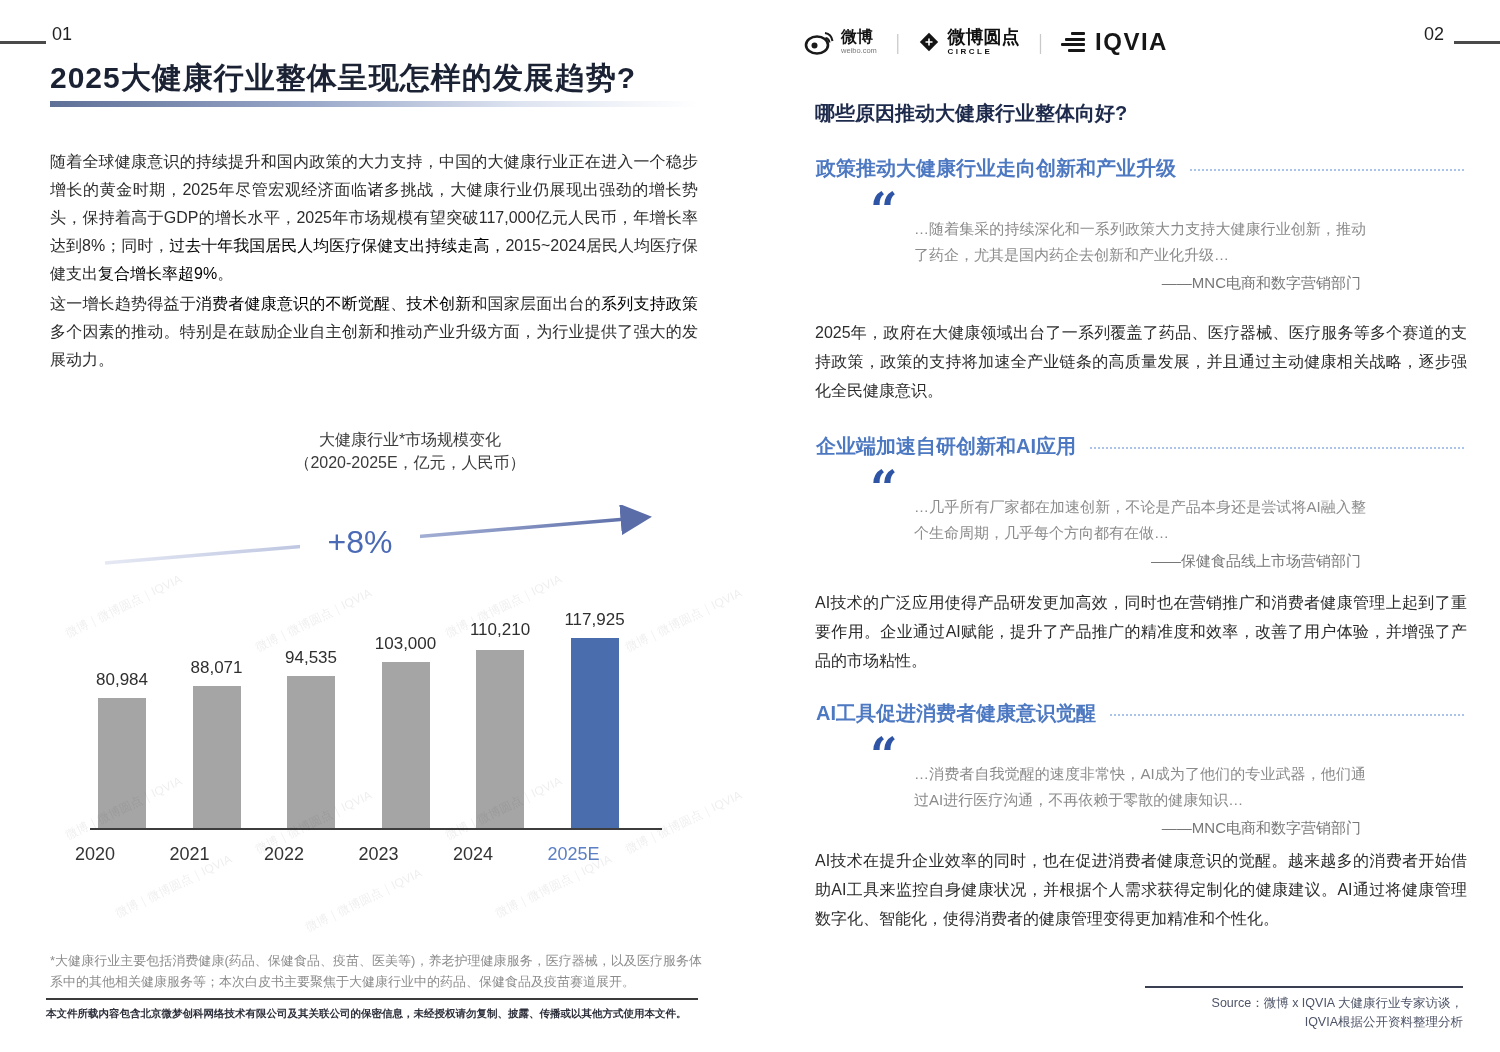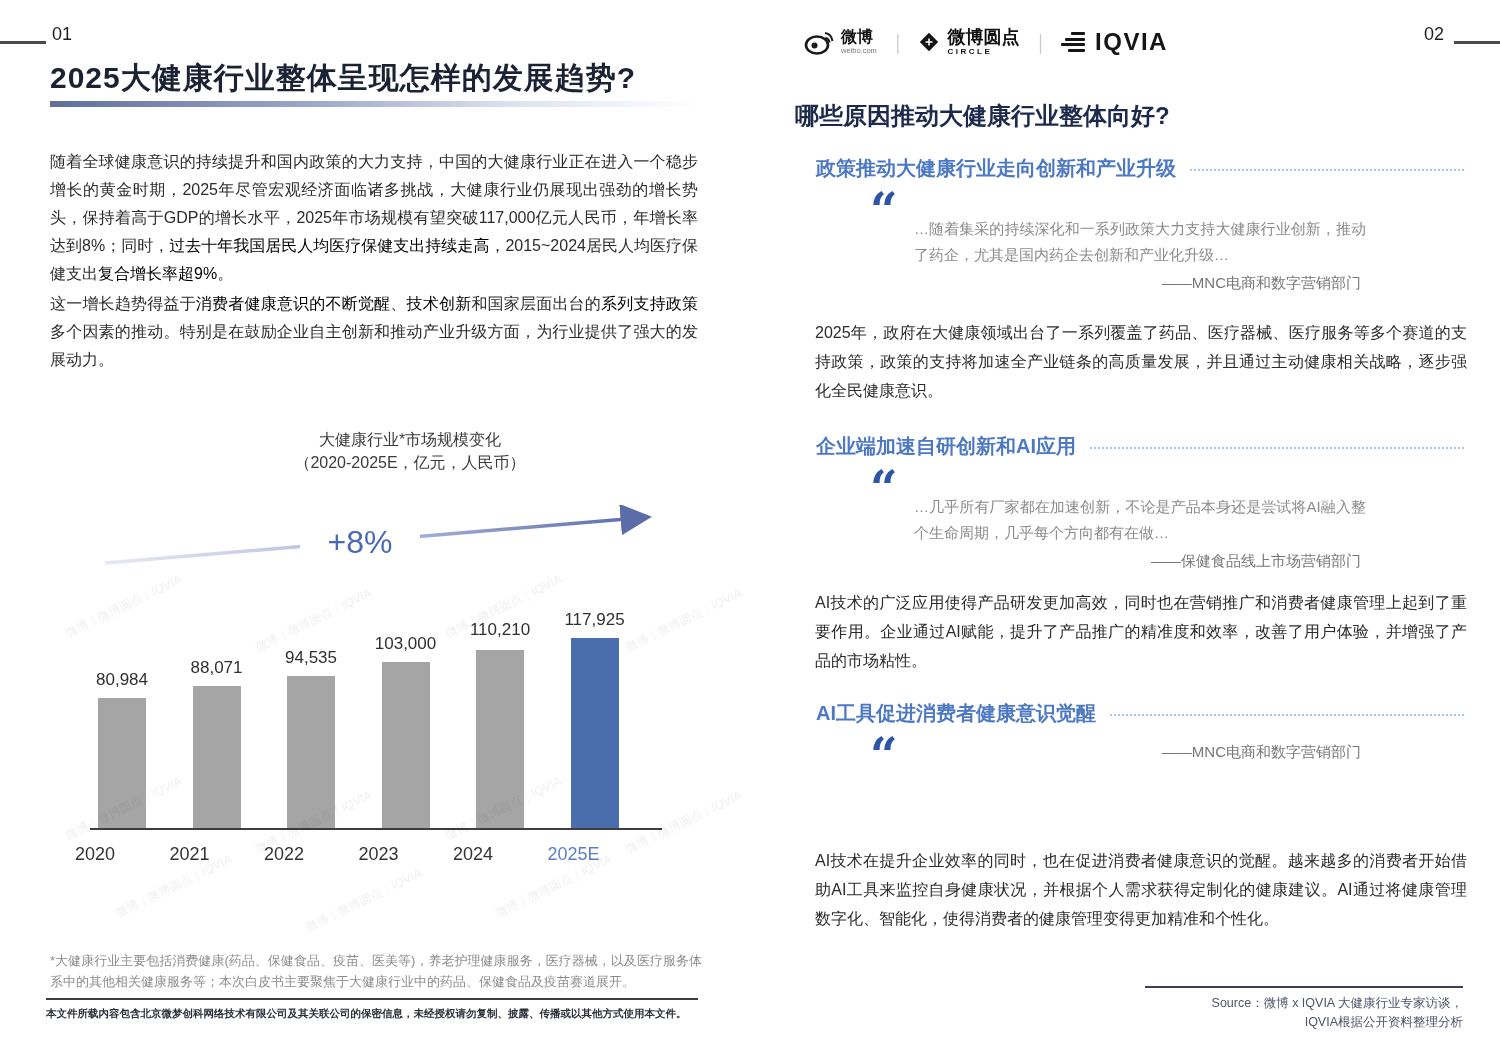--- a/index.html
+++ b/index.html
@@ -49,21 +49,21 @@
   .bar{position:absolute;bottom:0;width:48px;background:#a5a5a5;}
   .bar.hi{background:#4a6dae;}
   .vlabel{position:absolute;width:94px;text-align:center;font-size:17px;color:#2f2f2f;}
   #xlabels{position:absolute;left:40px;top:424px;width:572px;height:26px;}
   .xlabel{position:absolute;top:0;width:94px;text-align:left;font-size:18px;color:#333;}
   .xlabel.hi{color:#5b7fc4;}
   .wm{position:absolute;font-size:12px;color:#1a1a2e;opacity:0.07;white-space:nowrap;
     transform:rotate(-26deg);}
 
   
-  .r-title{position:absolute;left:795px;top:100px;width:650px;font-size:24px;font-weight:700;color:#1d2a4b;}
+  .r-title{position:absolute;left:815px;top:100px;width:650px;font-size:20px;font-weight:700;color:#1d2a4b;}
   .sec-head{position:absolute;left:816px;width:648px;display:flex;align-items:center;}
   .sec-head .h-text{font-size:20px;font-weight:700;color:#4d78c2;white-space:nowrap;}
   .sec-head .h-dots{flex:1;border-top:2px dotted #a9c4e8;margin-left:14px;position:relative;top:1px;}
   .quote{position:absolute;left:858px;width:535px;}
   .qmark{position:absolute;left:12px;top:-6px;font-size:48px;font-weight:700;color:#2e55a5;
     font-family:"DejaVu Serif","Liberation Serif",serif;line-height:1;}
   .qtext{margin:24px 0 0 56px;width:452px;font-size:15px;line-height:26px;color:#8b8b8b;text-align:justify;}
   .qattr{margin-top:6px;text-align:right;padding-right:32px;font-size:15px;color:#777;}
   .rbody{position:absolute;left:815px;width:652px;font-size:16px;line-height:29px;color:#2c2c2c;
     text-align:justify;}
@@ -192,20 +192,21 @@
     <div class="qattr">——保健食品线上市场营销部门</div>
   </div>
   <div class="rbody" style="top:588px;">AI技术的广泛应用使得产品研发更加高效，同时也在营销推广和消费者健康管理上起到了重要作用。企业通过AI赋能，提升了产品推广的精准度和效率，改善了用户体验，并增强了产品的市场粘性。</div>
 
   <div class="sec-head" style="top:700px;">
     <span class="h-text">AI工具促进消费者健康意识觉醒</span>
     <span class="h-dots"></span>
   </div>
   <div class="quote" style="top:737px;">
     <span class="qmark">“</span>
+    <div class="qtext">…消费者自我觉醒的速度非常快，AI成为了他们的专业武器，他们通过AI进行医疗沟通，不再依赖于零散的健康知识…</div>
     <div class="qattr">——MNC电商和数字营销部门</div>
   </div>
   <div class="rbody" style="top:846px;">AI技术在提升企业效率的同时，也在促进消费者健康意识的觉醒。越来越多的消费者开始借助AI工具来监控自身健康状况，并根据个人需求获得定制化的健康建议。AI通过将健康管理数字化、智能化，使得消费者的健康管理变得更加精准和个性化。</div>
 
   <div class="source">
     <div>Source：微博 x IQVIA 大健康行业专家访谈，</div>
     <div>IQVIA根据公开资料整理分析</div>
   </div>
 
 <span class="wm" style="left: 60px; top: 598px;">微博｜微博圆点｜IQVIA</span>

